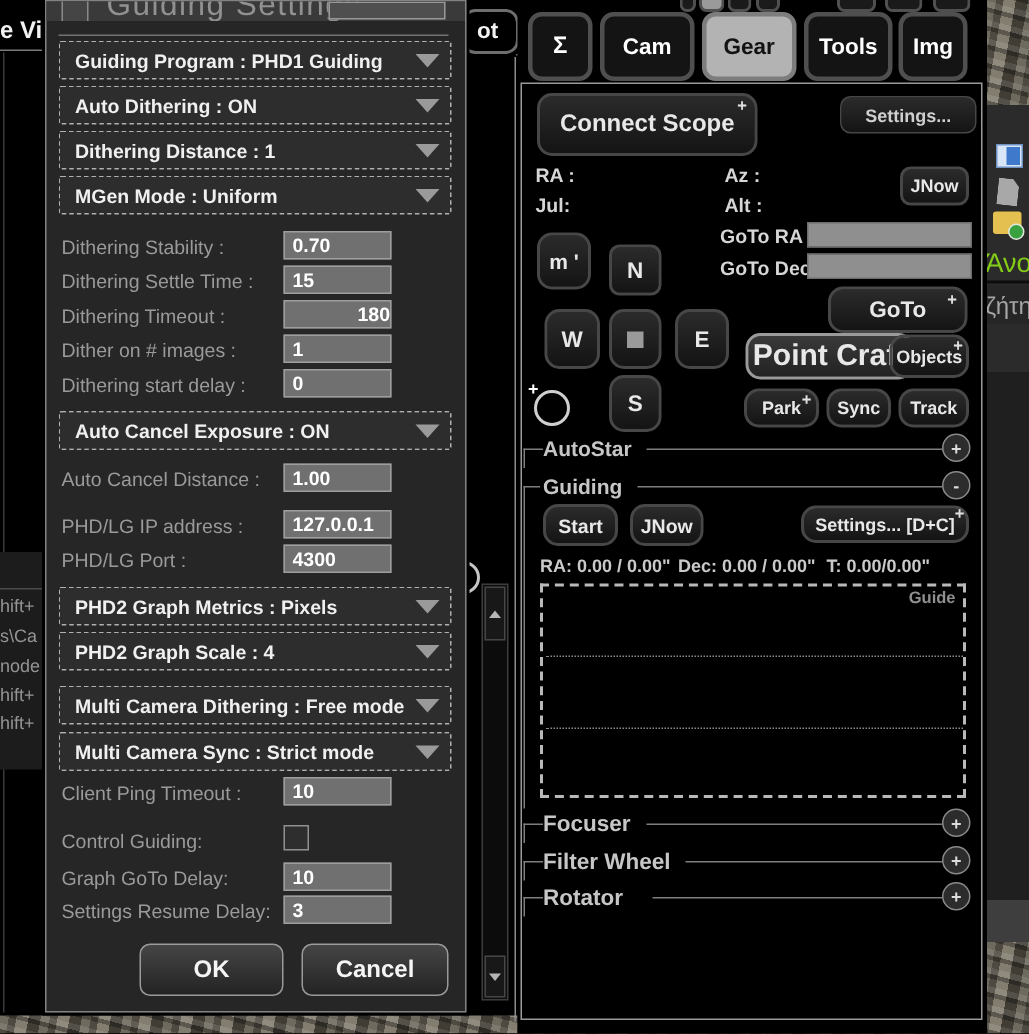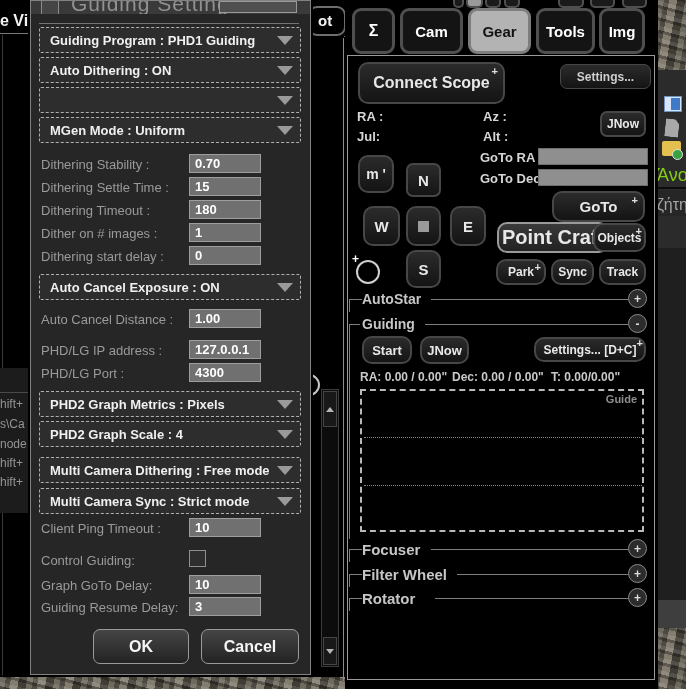--- a/index.html
+++ b/index.html
@@ -98,33 +98,34 @@
 
   <div class="abs dd" style="left:8px;top:26px">
       <span>Guiding Program : PHD1 Guiding</span>
       <span class="arr"></span>
     </div>
   <div class="abs dd" style="left:8px;top:56px">
       <span>Auto Dithering : ON</span>
       <span class="arr"></span>
     </div>
   <div class="abs dd" style="left:8px;top:86px">
+      <span>Dithering Distance : 1</span>
       <span class="arr"></span>
     </div>
   <div class="abs dd" style="left:8px;top:116px">
       <span>MGen Mode : Uniform</span>
       <span class="arr"></span>
     </div>
 
   <div class="abs flabel" style="left:10px;top:156px">Dithering Stability :</div>
   <input class="abs inp" style="left: 158px; top: 153px;" value="0.70">
   <div class="abs flabel" style="left:10px;top:179px">Dithering Settle Time :</div>
   <input class="abs inp" style="left: 158px; top: 176px;" value="15">
   <div class="abs flabel" style="left:10px;top:202px">Dithering Timeout :</div>
-  <input class="abs inp" style="left: 158px; top: 199px;" value="180">
+  <input class="abs inp" style="left: 158px; top: 199px; text-align: right;" value="180">
   <div class="abs flabel" style="left:10px;top:225px">Dither on # images :</div>
   <input class="abs inp" style="left: 158px; top: 222px;" value="1">
   <div class="abs flabel" style="left:10px;top:248px">Dithering start delay :</div>
   <input class="abs inp" style="left: 158px; top: 245px;" value="0">
 
   <div class="abs dd" style="left:8px;top:273px">
       <span>Auto Cancel Exposure : ON</span>
       <span class="arr"></span>
     </div>
 
@@ -153,21 +154,21 @@
     </div>
 
   <div class="abs flabel" style="left:10px;top:520px">Client Ping Timeout :</div>
   <input class="abs inp" style="left: 158px; top: 517px;" value="10">
 
   <div class="abs flabel" style="left:10px;top:552px">Control Guiding:</div>
   <div class="abs chk" style="left:158px;top:549px"></div>
 
   <div class="abs flabel" style="left:10px;top:577px">Graph GoTo Delay:</div>
   <input class="abs inp" style="left: 158px; top: 574px;" value="10">
-  <div class="abs flabel" style="left:10px;top:599px">Guiding Resume Delay:</div>
+  <div class="abs flabel" style="left:10px;top:599px">Settings Resume Delay:</div>
   <input class="abs inp" style="left: 158px; top: 596px;" value="3">
 
   <div class="abs dlgbtn" style="left:62px;top:628px">OK</div>
   <div class="abs dlgbtn" style="left:170px;top:628px;width:96px">Cancel</div>
 </div>
 
 <div class="abs panel">
   <div class="abs pbox"></div>
 
   <div class="abs cutbtn" style="left:108px;width:11px"></div>

